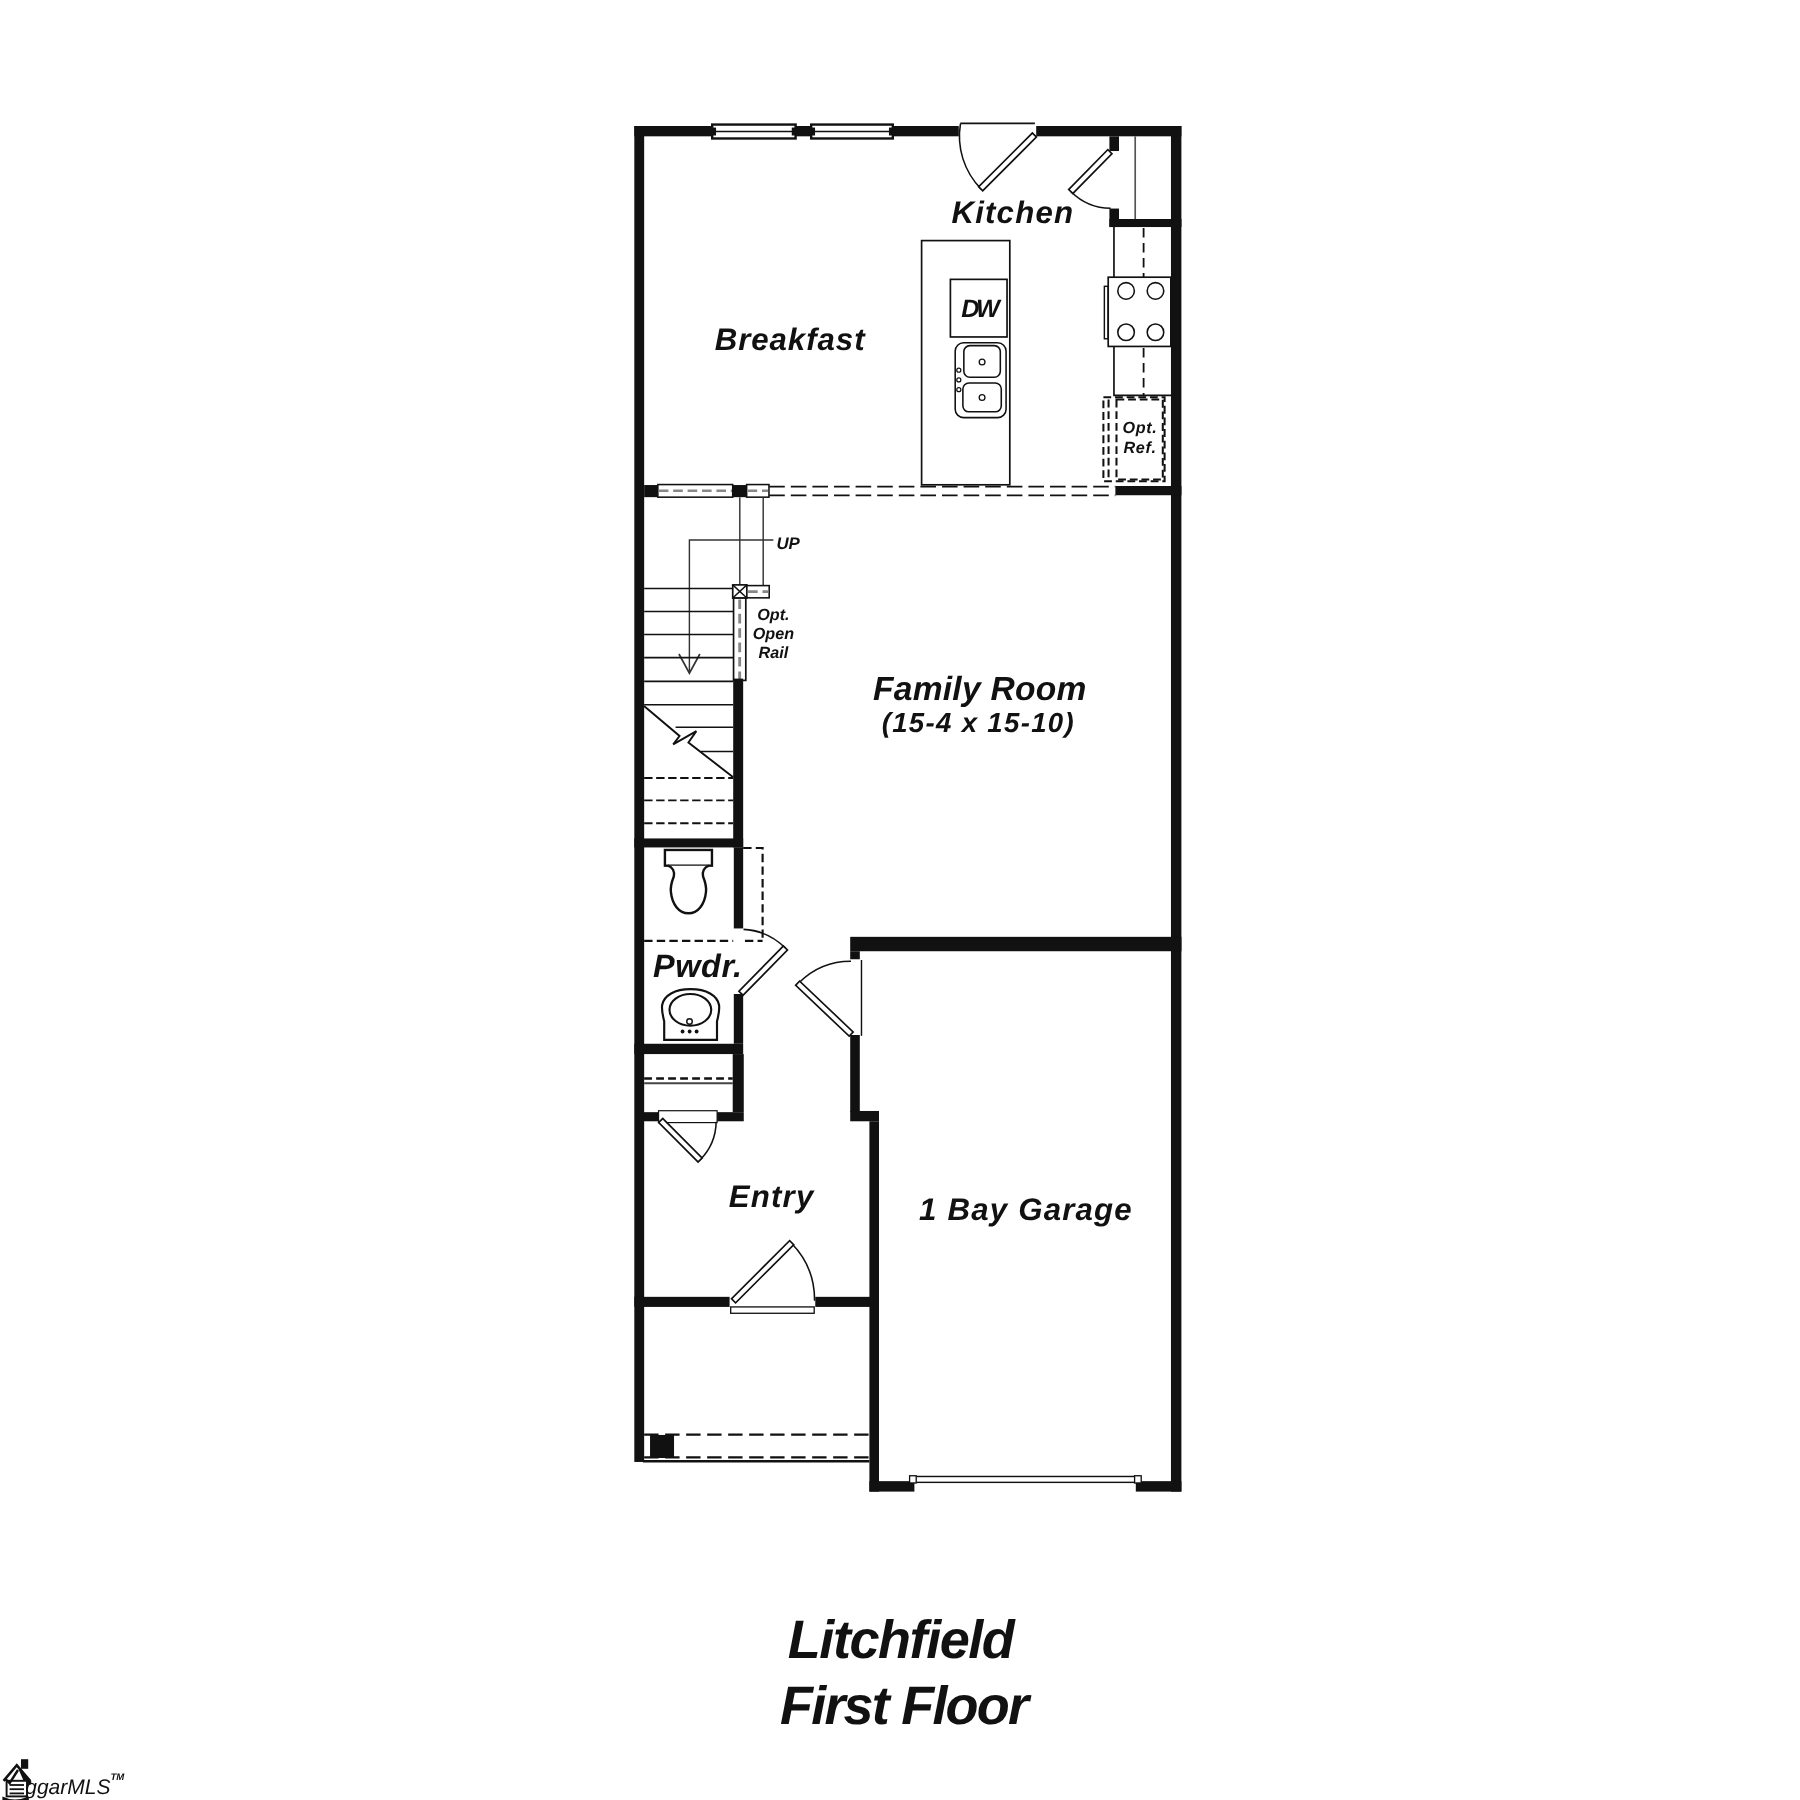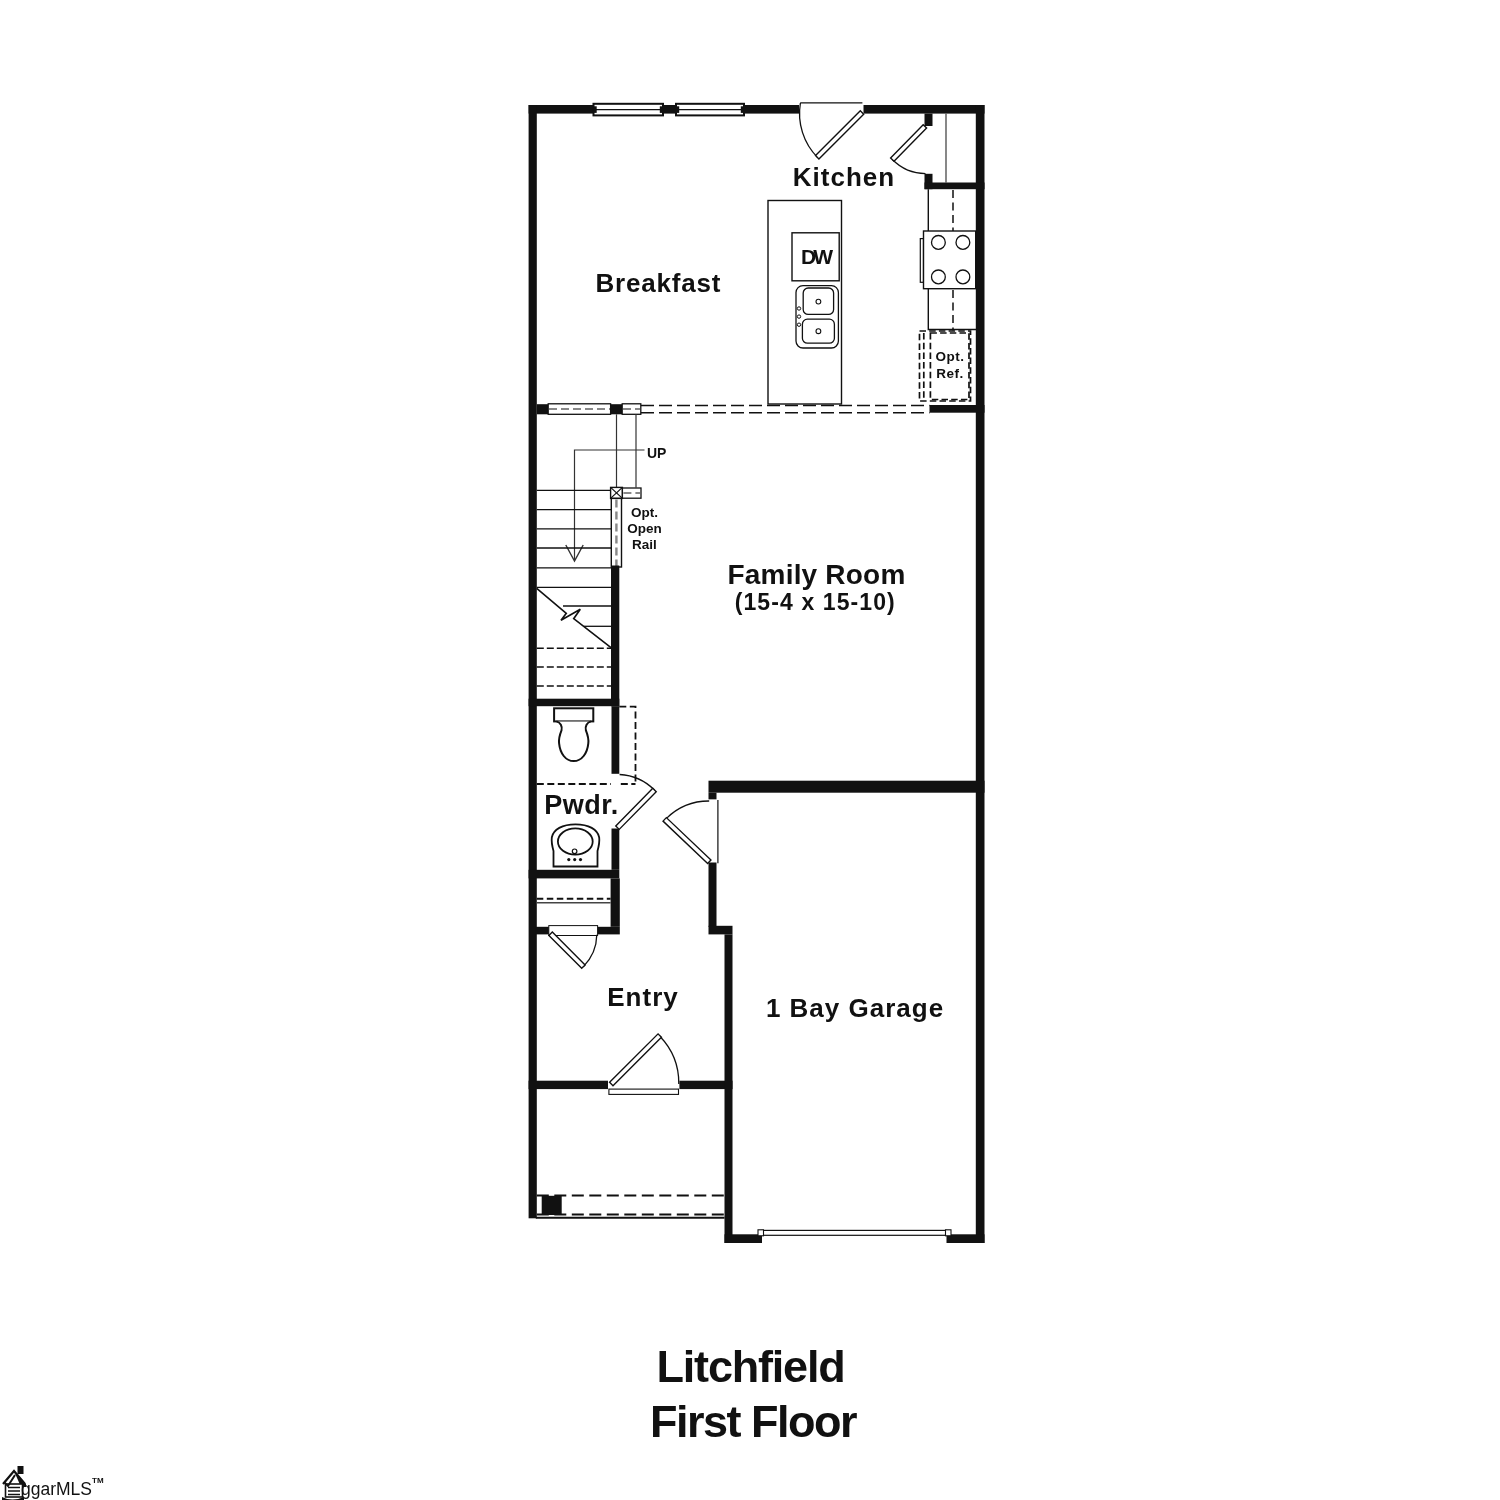--- a/index.html
+++ b/index.html
@@ -1,16 +1,16 @@
 <!DOCTYPE html>
 <html><head>
 <meta charset="utf-8">
 <style>
   html,body{margin:0;padding:0;background:#ffffff;}
-  #plan{width:1500px;height:1500px;position:relative;}
+  #plan{width:1500px;height:1500px;position:relative;font-style:italic;}
   text{font-family:"Liberation Sans",sans-serif;fill:#111111;}
 </style>
 </head>
 <body>
 <div id="plan">
 <svg width="1500" height="1500" viewBox="0 0 1500 1500" xmlns="http://www.w3.org/2000/svg">
 
 <rect x="0" y="0" width="1500" height="1500" fill="#ffffff"></rect>
 
 <g>

